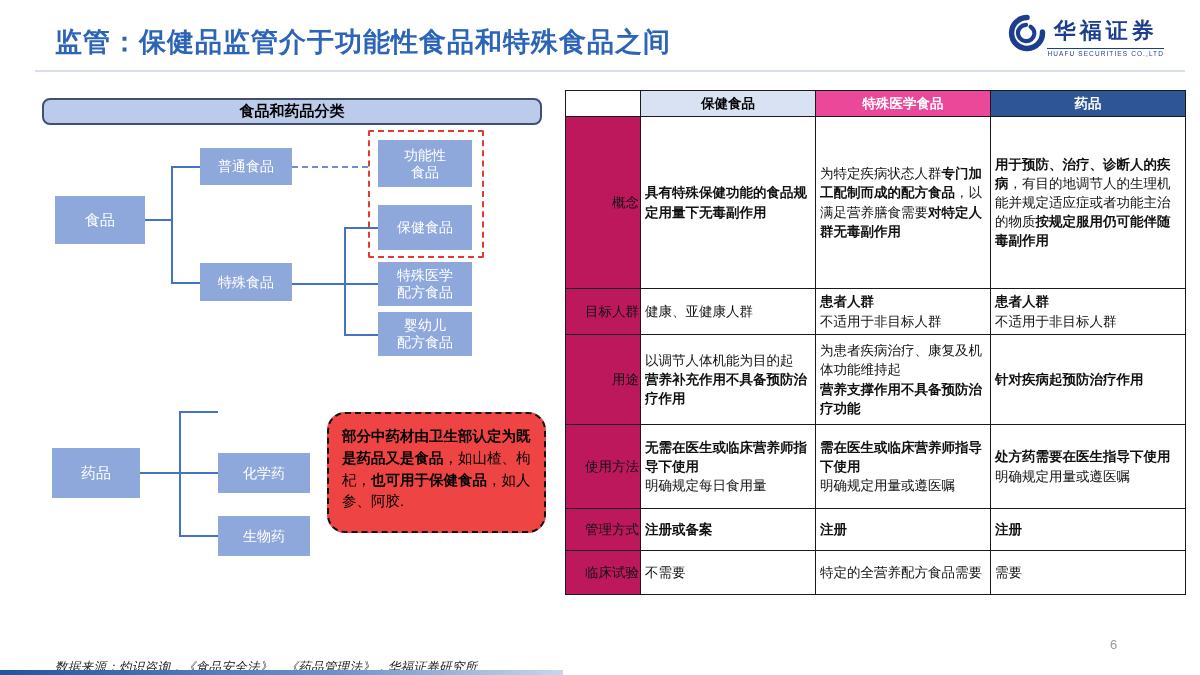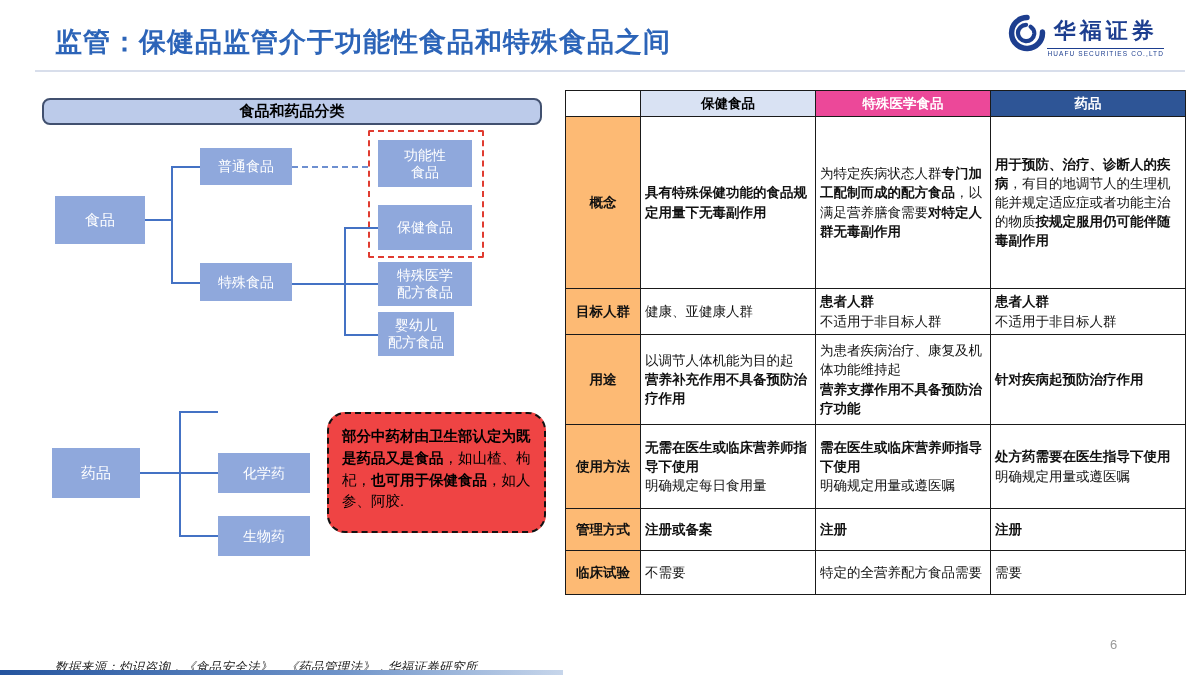--- a/index.html
+++ b/index.html
@@ -58,21 +58,21 @@
     border-collapse:collapse; table-layout:fixed; width:620px;
     font-size:13.5px; line-height:1.42;
   }
   table.cmp th, table.cmp td { border:1.6px solid #1a1a1a; padding:2px 4px; }
   table.cmp thead th { height:26px; font-size:13.5px; font-weight:bold; text-align:center; padding:2px; }
   th.h0 { background:#fff; }
   th.h1 { background:#D9E2F3; color:#000; }
   th.h2 { background:#ec4899; color:#fff; }
   th.h3 { background:#2E5596; color:#fff; }
   table.cmp tbody th {
-    font-weight:bold; text-align:center; vertical-align:middle; background:#fdba74;
+    font-weight:normal; text-align:right; vertical-align:middle; background:#be185d;
     font-size:13.5px; padding:2px 1px;
   }
   table.cmp td { text-align:left; vertical-align:middle; background:#fff; }
   table.cmp td .b { font-weight:bold; }
   
   .source-note {
     position:absolute; left:55px; top:659px; font-size:12.5px; font-style:italic;
     color:#222; letter-spacing:0.3px;
   }
   .page-num { position:absolute; left:1110px; top:637px; font-size:13px; color:#999; }
@@ -129,21 +129,21 @@
       <div>功能性</div>
       <div>食品</div>
     </div>
     <div class="node" style="left: 338px; top: 110px; width: 94px; height: 45px;">
       <div>保健食品</div>
     </div>
     <div class="node" style="left: 338px; top: 167px; width: 94px; height: 44px;">
       <div>特殊医学</div>
       <div>配方食品</div>
     </div>
-    <div class="node" style="left: 338px; top: 217px; width: 76px; height: 44px;">
+    <div class="node" style="left: 338px; top: 217px; width: 94px; height: 44px;">
       <div>婴幼儿</div>
       <div>配方食品</div>
     </div>
     <div class="node big" style="left: 12px; top: 353px; width: 88px; height: 50px;">
       <div>药品</div>
     </div>
     <div class="node" style="left: 178px; top: 358px; width: 92px; height: 40px;">
       <div>化学药</div>
     </div>
     <div class="node" style="left: 178px; top: 421px; width: 92px; height: 40px;">

